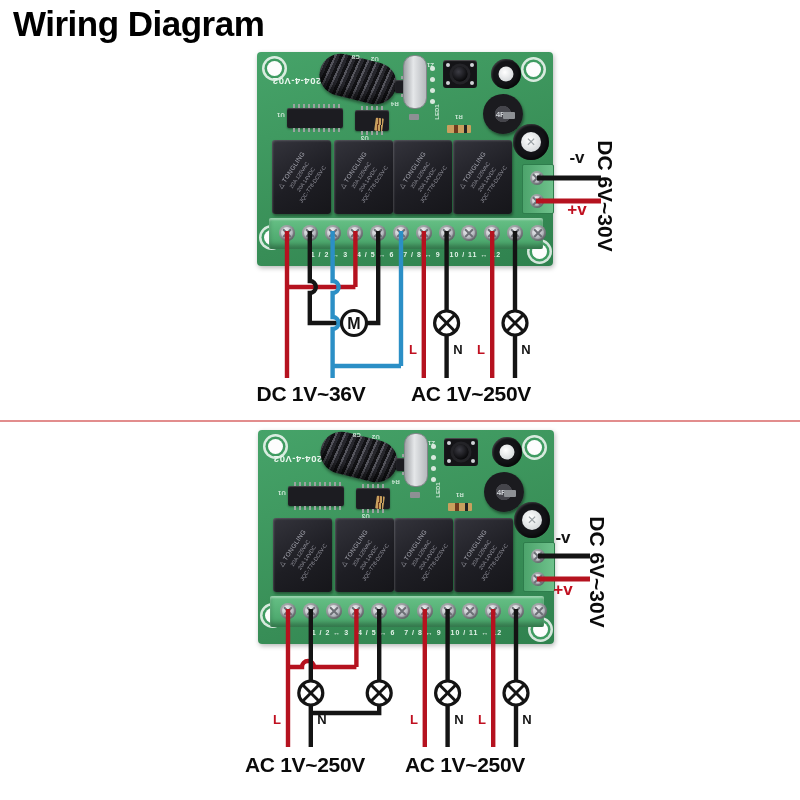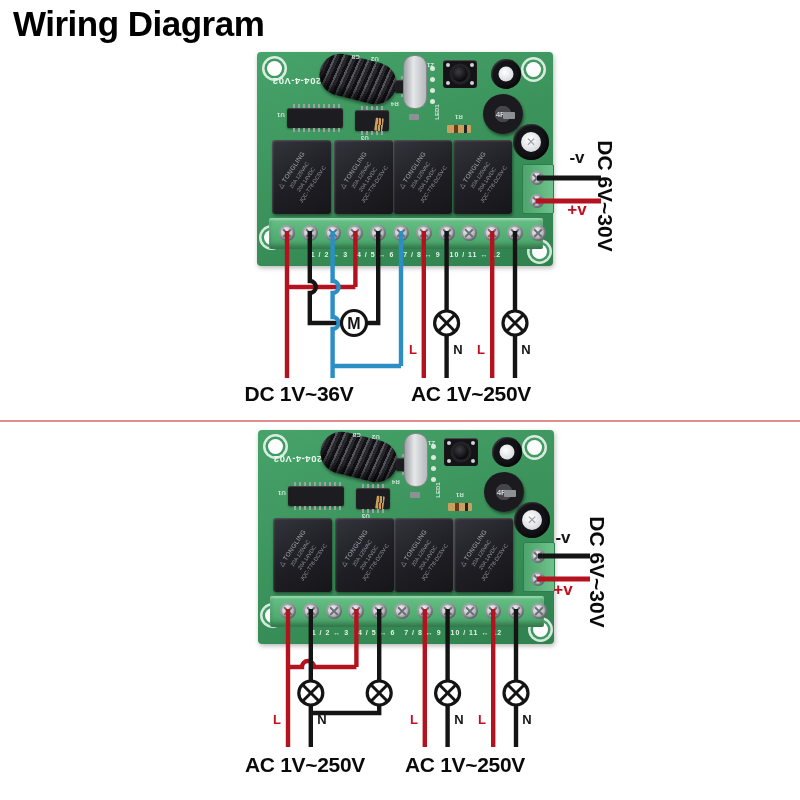--- a/index.html
+++ b/index.html
@@ -397,21 +397,21 @@
     <circle r="12"></circle>
       <line x1="-8.5" y1="-8.5" x2="8.5" y2="8.5"></line>
       <line x1="-8.5" y1="8.5" x2="8.5" y2="-8.5"></line>
   </g>
 </svg>
 
 <div class="lbl-ln red-t" style="left:405px;top:342px">L</div>
 <div class="lbl-ln" style="left:450px;top:342px">N</div>
 <div class="lbl-ln red-t" style="left:473px;top:342px">L</div>
 <div class="lbl-ln" style="left:518px;top:342px">N</div>
-<div class="lbl-main" style="left:214px;top:382px">DC 1V~36V</div>
+<div class="lbl-main" style="left:226px;top:382px">DC 1V~36V</div>
 <div class="lbl-main" style="left:386px;top:382px">AC 1V~250V</div>
 <div class="lbl-v" style="left:557px;top:148px">-v</div>
 <div class="lbl-v red-t" style="left:557px;top:200px">+v</div>
 <div class="lbl-range" style="left:617px;top:131px">DC 6V~30V</div>
 
 <div class="lbl-ln red-t" style="left:269px;top:712px">L</div>
 <div class="lbl-ln" style="left:314px;top:712px">N</div>
 <div class="lbl-ln red-t" style="left:406px;top:712px">L</div>
 <div class="lbl-ln" style="left:451px;top:712px">N</div>
 <div class="lbl-ln red-t" style="left:474px;top:712px">L</div>

